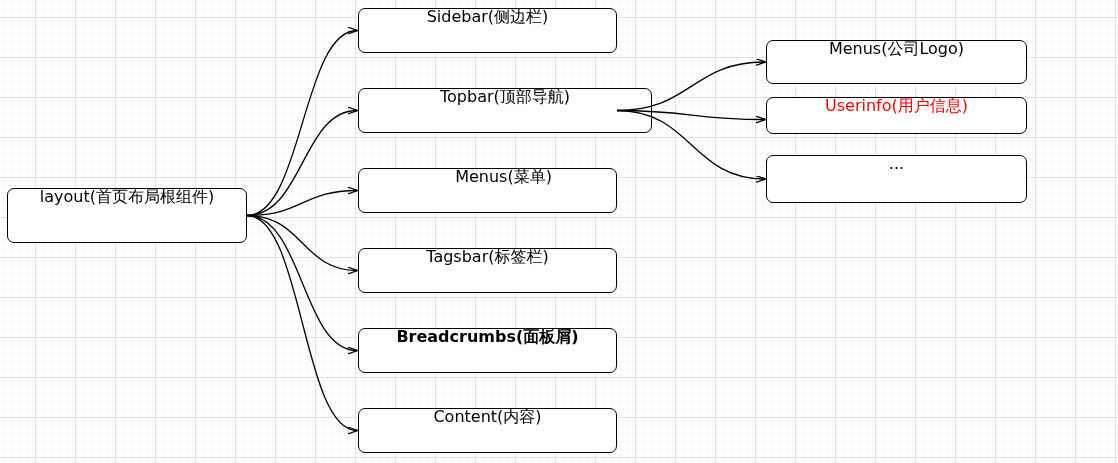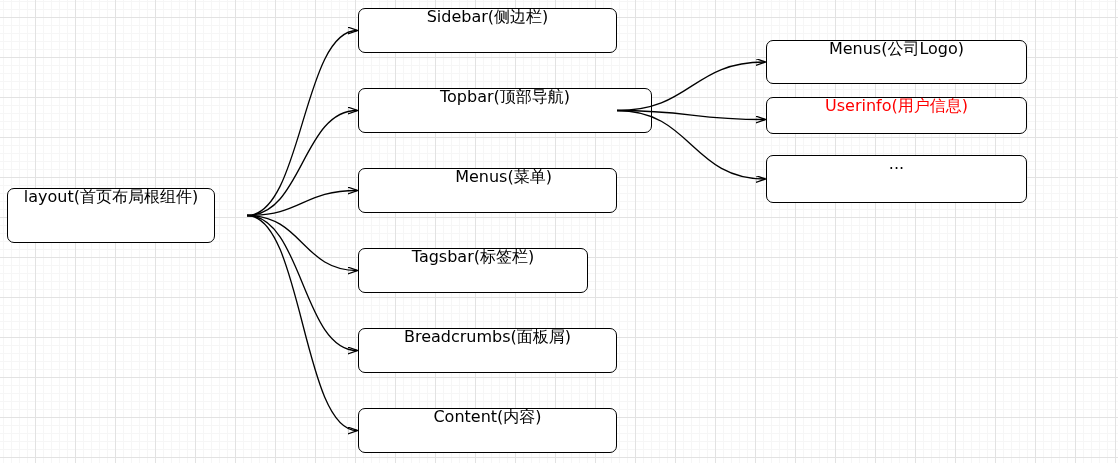--- a/index.html
+++ b/index.html
@@ -33,25 +33,25 @@
     border-radius: 7px;
     background: #ffffff;
     display: flex; align-items: flex-start; justify-content: center;
     font-size: 16px;
     color: #000000;
     white-space: nowrap;
     cursor: default;
   }
   .node span { line-height: 1; }
   
-  .n-layout      { left: 7px;   top: 188px; width: 208px; height: 55px; }
+  .n-layout      { left: 7px;   top: 188px; width: 240px; height: 55px; }
   .n-sidebar     { left: 358px; top: 8px;   width: 259px; height: 45px; }
   .n-topbar      { left: 358px; top: 88px;  width: 294px; height: 45px; }
   .n-menus       { left: 358px; top: 168px; width: 259px; height: 45px; padding-left: 32px; }
-  .n-tagsbar     { left: 358px; top: 248px; width: 230px; height: 45px; }
+  .n-tagsbar     { left: 358px; top: 248px; width: 259px; height: 45px; }
   .n-breadcrumbs { left: 358px; top: 328px; width: 259px; height: 45px; }
   .n-content     { left: 358px; top: 408px; width: 259px; height: 45px; }
   .n-logo        { left: 766px; top: 40px;  width: 261px; height: 44px; }
   .n-userinfo    { left: 766px; top: 97px;  width: 261px; height: 37px; }
   .n-more        { left: 766px; top: 155px; width: 261px; height: 48px; }
 </style>
 </head>
 <body>
 
 <div class="canvas">
@@ -66,21 +66,21 @@
   <div class="node n-topbar">
     <span style="color: rgb(0, 0, 0);">Topbar(顶部导航)</span>
   </div>
   <div class="node n-menus">
     <span style="color: rgb(0, 0, 0);">Menus(菜单)</span>
   </div>
   <div class="node n-tagsbar">
     <span style="color: rgb(0, 0, 0);">Tagsbar(标签栏)</span>
   </div>
   <div class="node n-breadcrumbs">
-    <span style="color: rgb(0, 0, 0);">Breadcrumbs(面板屑)</span>
+    <span style="color: rgb(0, 0, 0); font-weight: bold;">Breadcrumbs(面板屑)</span>
   </div>
   <div class="node n-content">
     <span style="color: rgb(0, 0, 0);">Content(内容)</span>
   </div>
 
   <div class="node n-logo">
     <span style="color: rgb(0, 0, 0);">Menus(公司Logo)</span>
   </div>
   <div class="node n-userinfo">
     <span style="color: rgb(255, 0, 0);">Userinfo(用户信息)</span>

